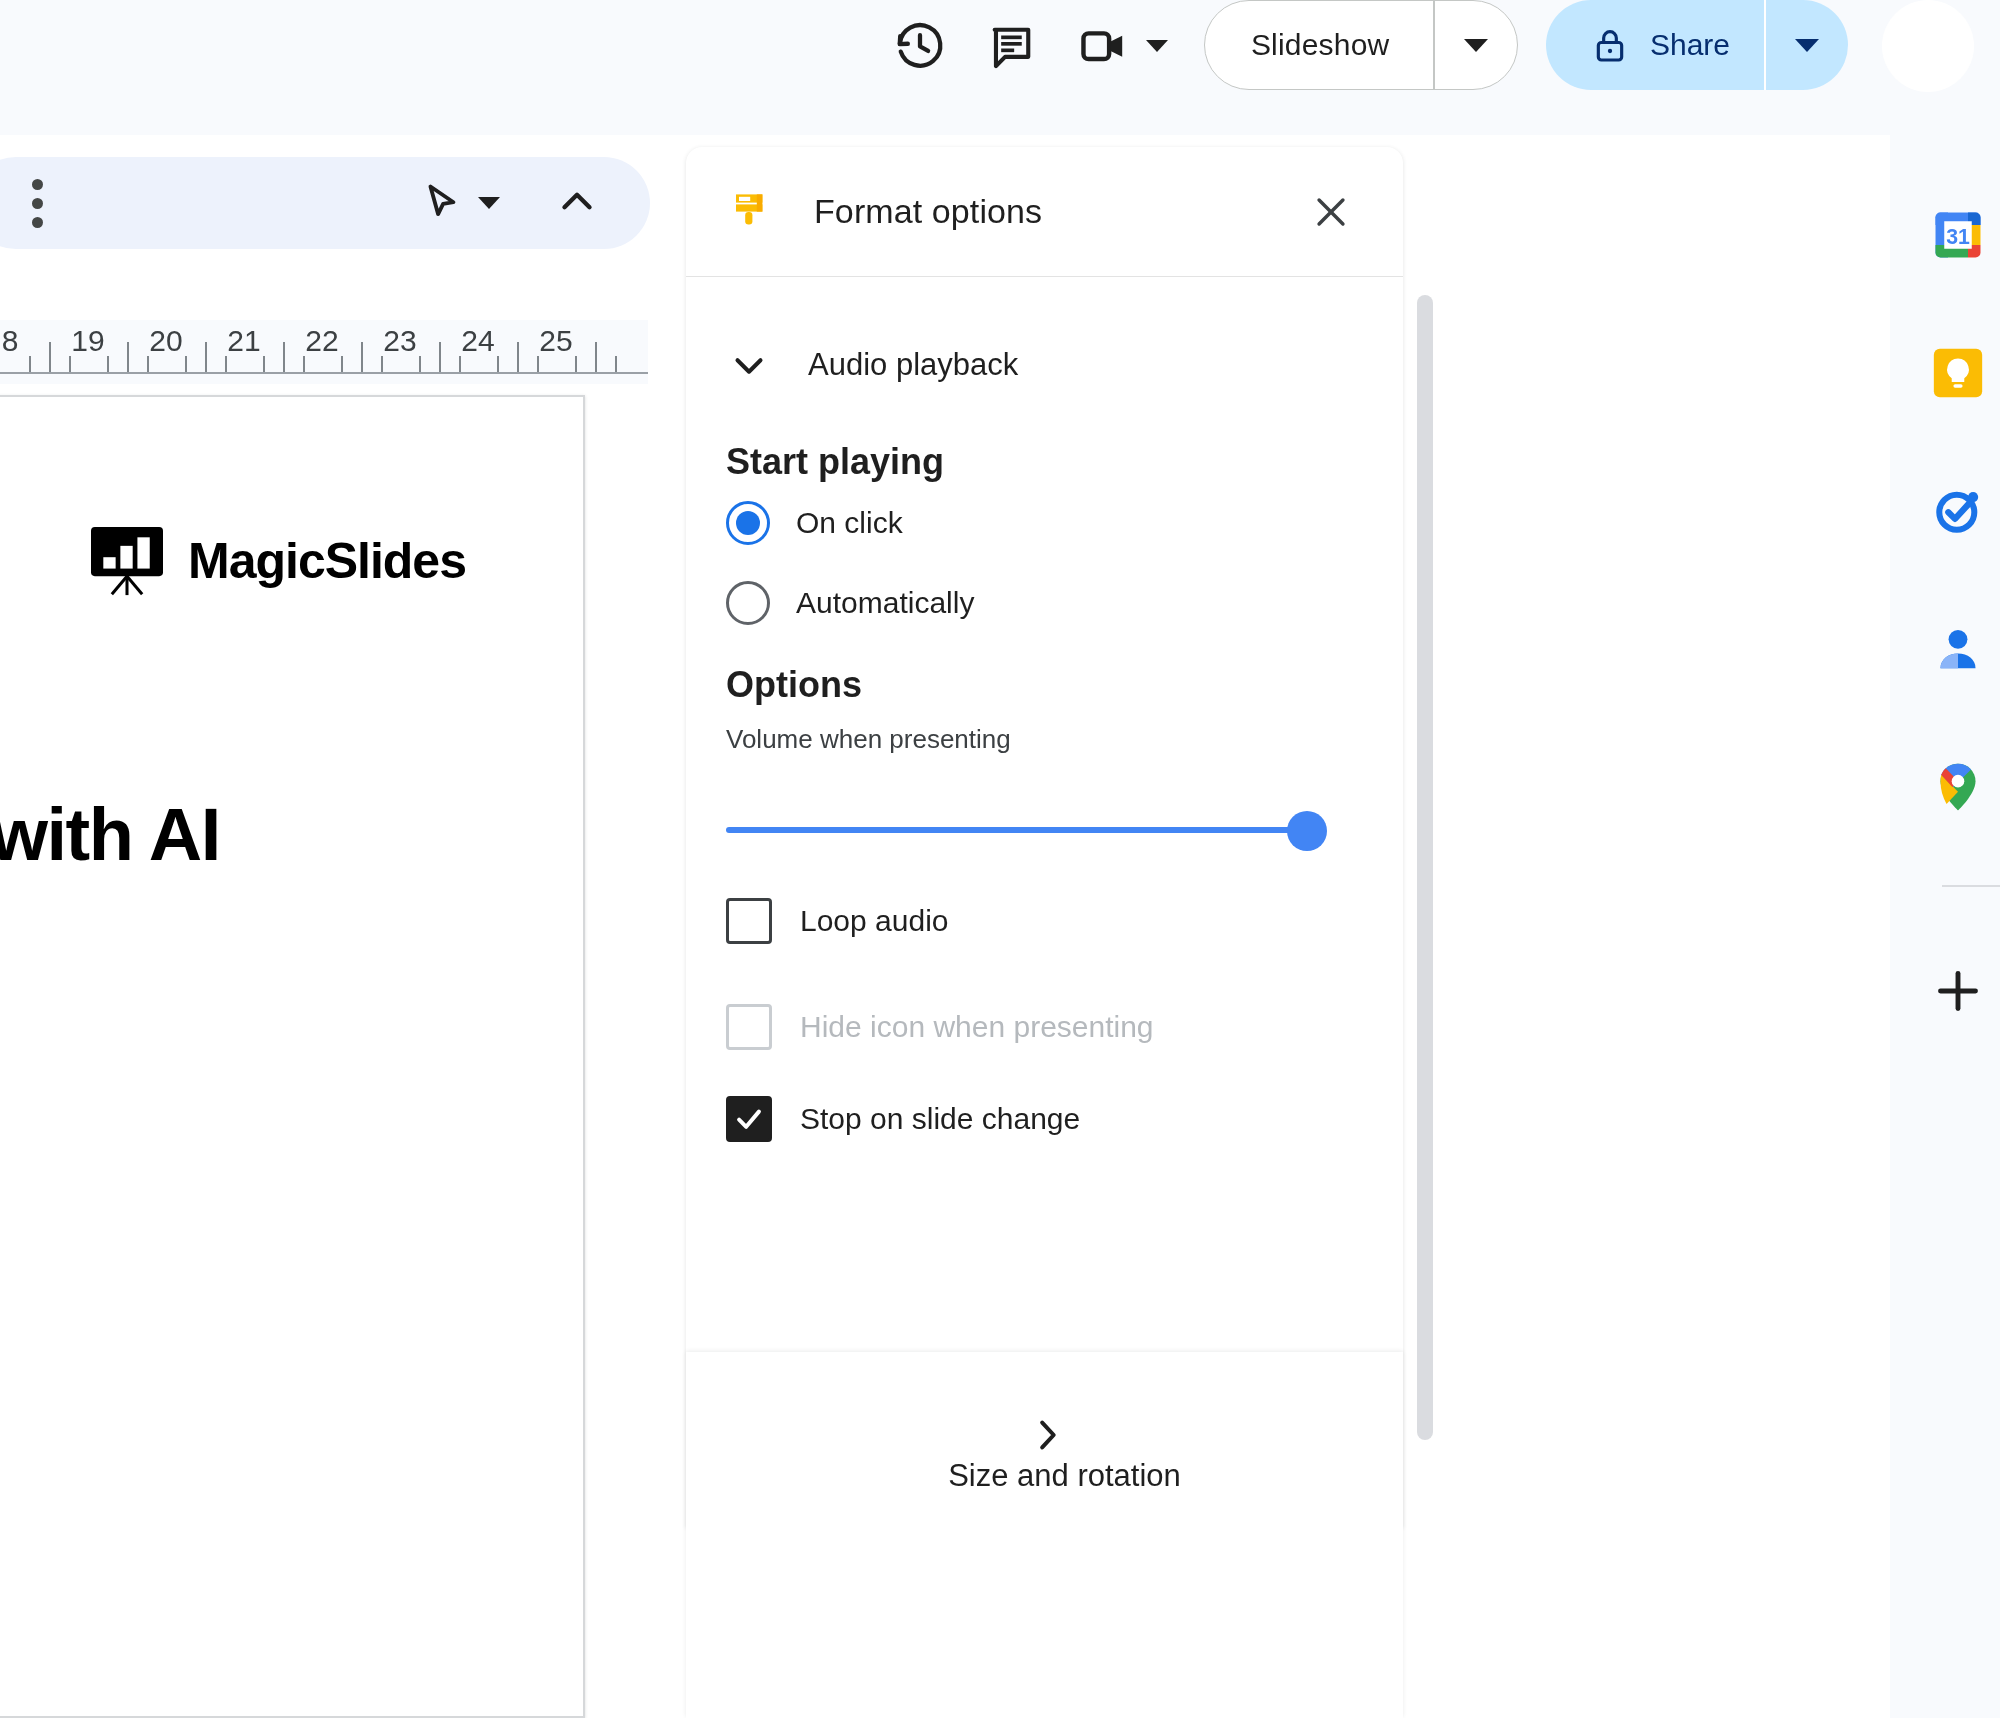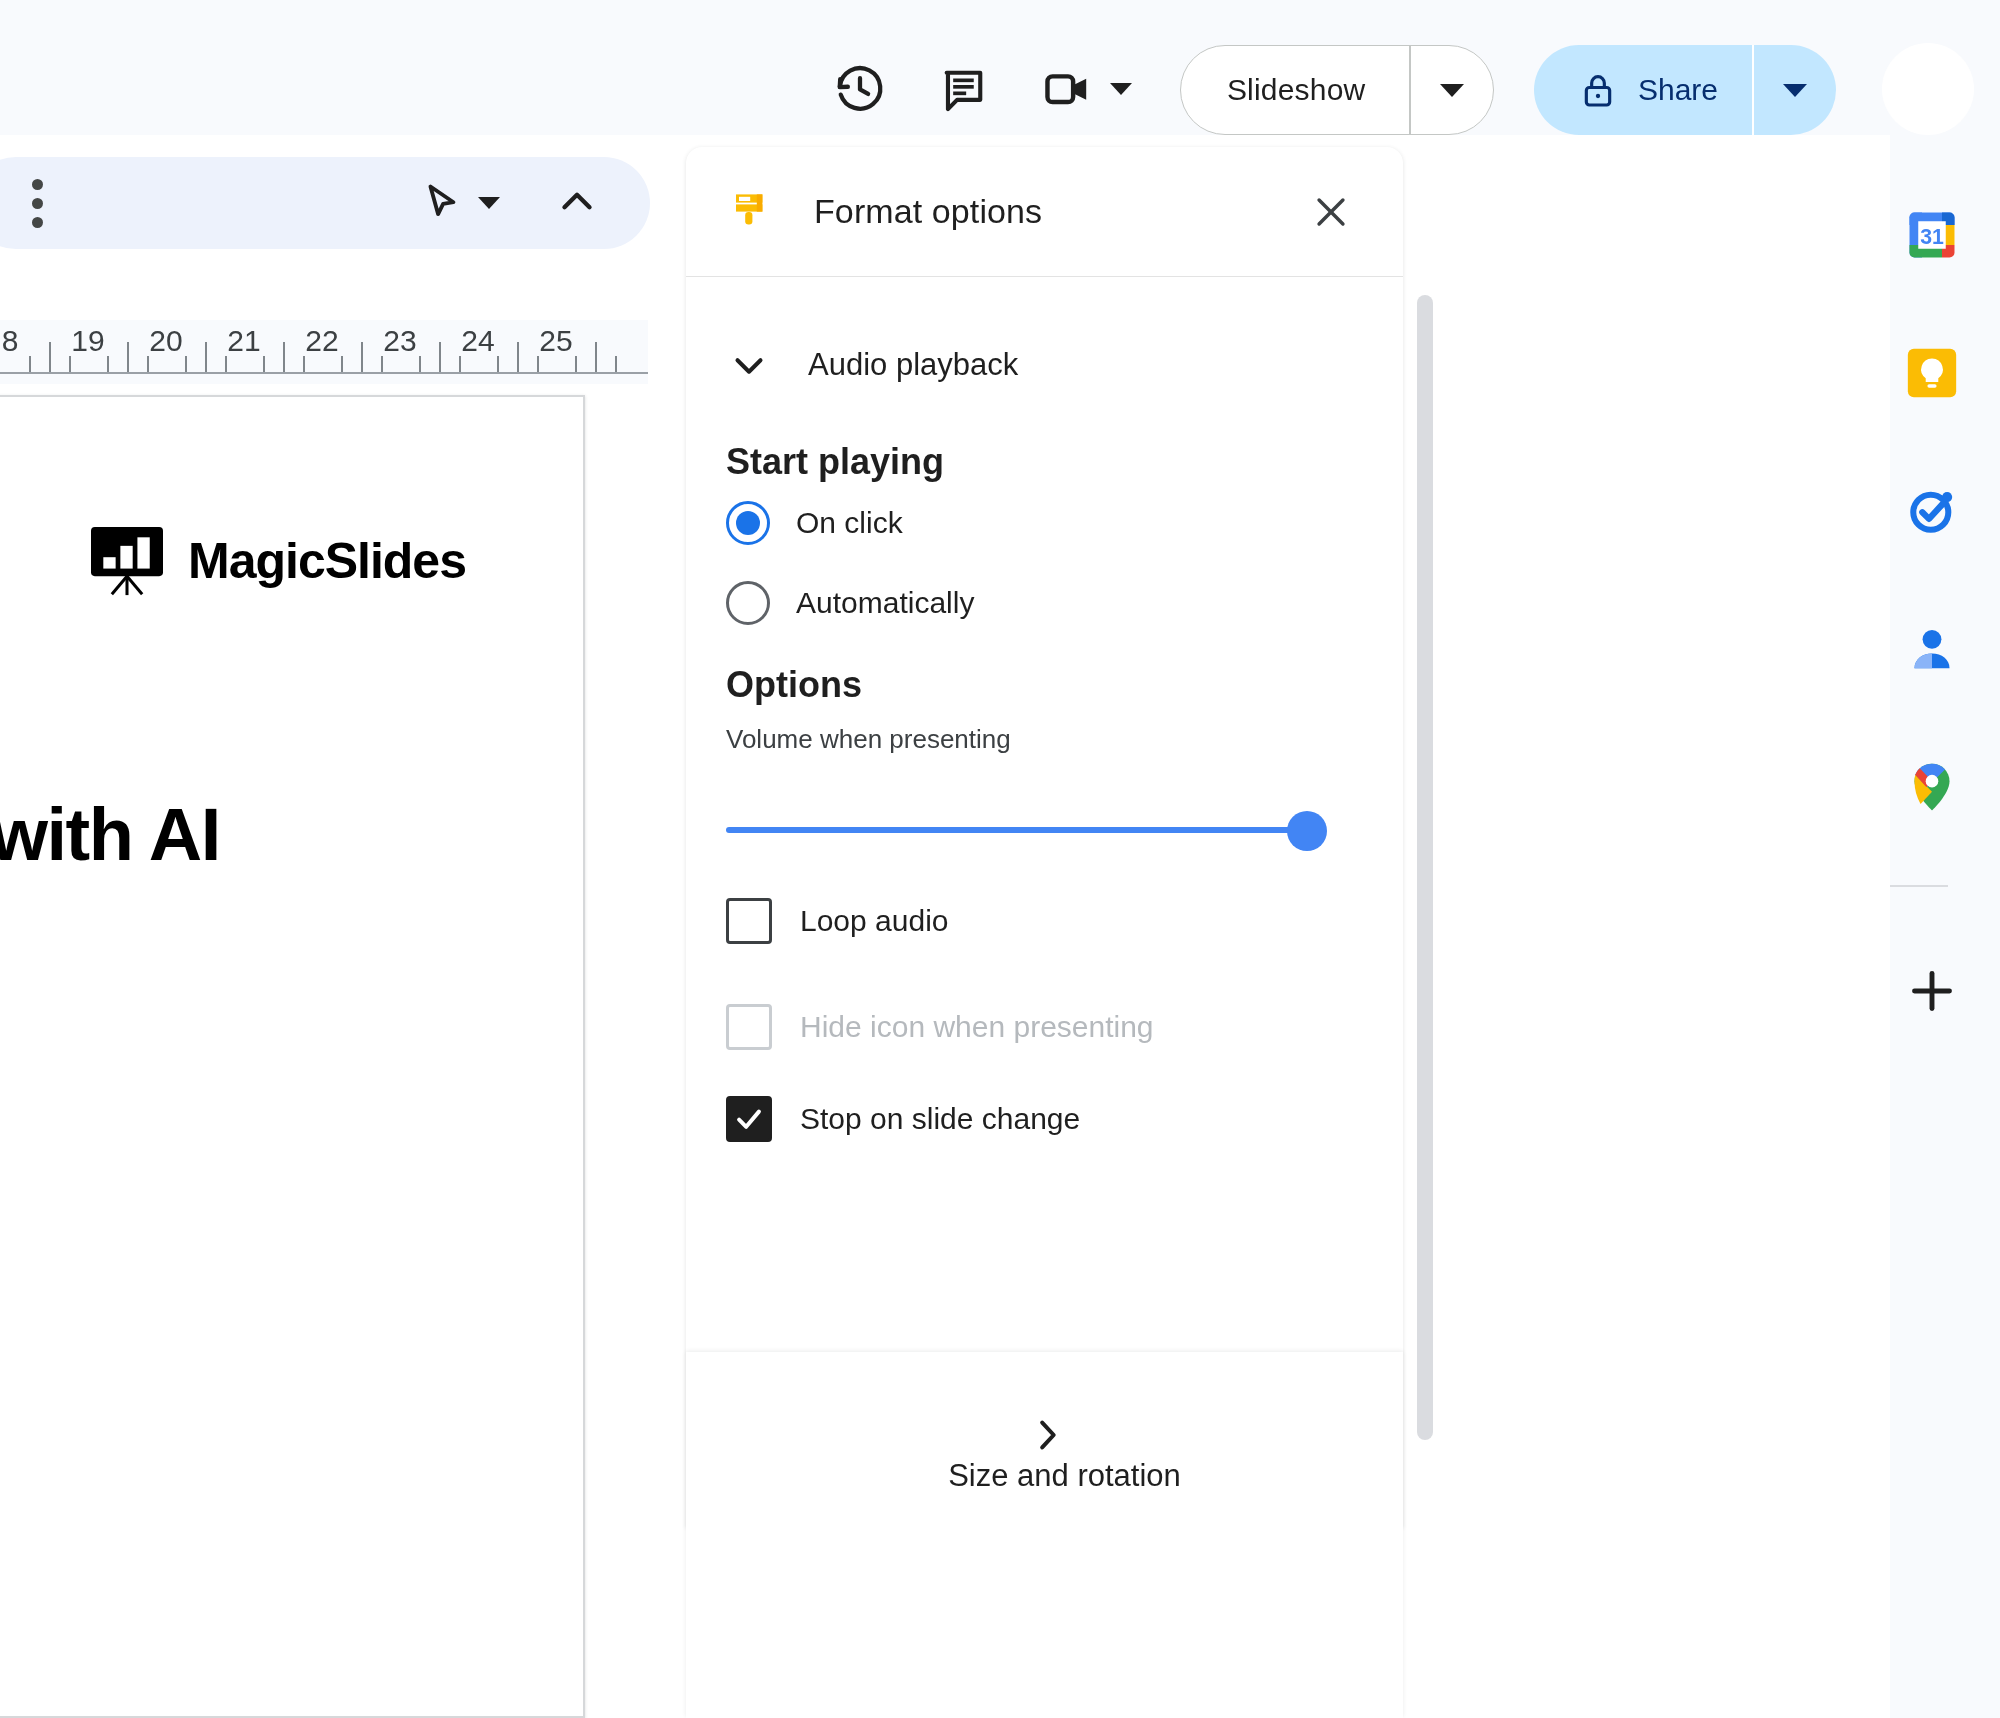--- a/index.html
+++ b/index.html
@@ -14,21 +14,21 @@
 
   
   .topbar {
     position: absolute; left: 0; top: 0;
     width: 2000px; height: 135px;
     background: #f8fafd;
   }
   .topbar-right {
     position: absolute; right: 0; top: 0;
     height: 135px;
-    display: flex; align-items: flex-end; gap: 12px;
+    display: flex; align-items: flex-start; gap: 0px;
   }
   .tb-icon-btn {
     width: 92px; height: 92px;
     display: flex; align-items: center; justify-content: center;
     border-radius: 50%; cursor: pointer;
   }
 
   .cam-group { display:flex; align-items:center; }
   .caret-mini {
     width: 0; height: 0;
@@ -236,21 +236,21 @@
     width: 717px; height: 366px;
     background:#fff;
     box-shadow: 0 -1px 4px rgba(60,64,67,.10);
   }
 
   
   .side-rail {
     position:absolute; right: 0; top: 135px;
     width: 110px; height: 1583px;
     background: #f8fafd;
-    display:flex; flex-direction: column; align-items:flex-start;
+    display:flex; flex-direction: column; align-items:flex-end;
   }
   .rail-btn {
     width: 84px; height: 84px; margin-top: 54px;
     display:flex; align-items:center; justify-content:center;
     border-radius: 50%; cursor:pointer;
   }
   .rail-btn:first-child { margin-top: 58px; }
   .rail-div { width: 58px; height: 2px; background:#dadce0; margin-top: 56px; }
   .rail-plus { margin-top: 62px; }
 </style>

